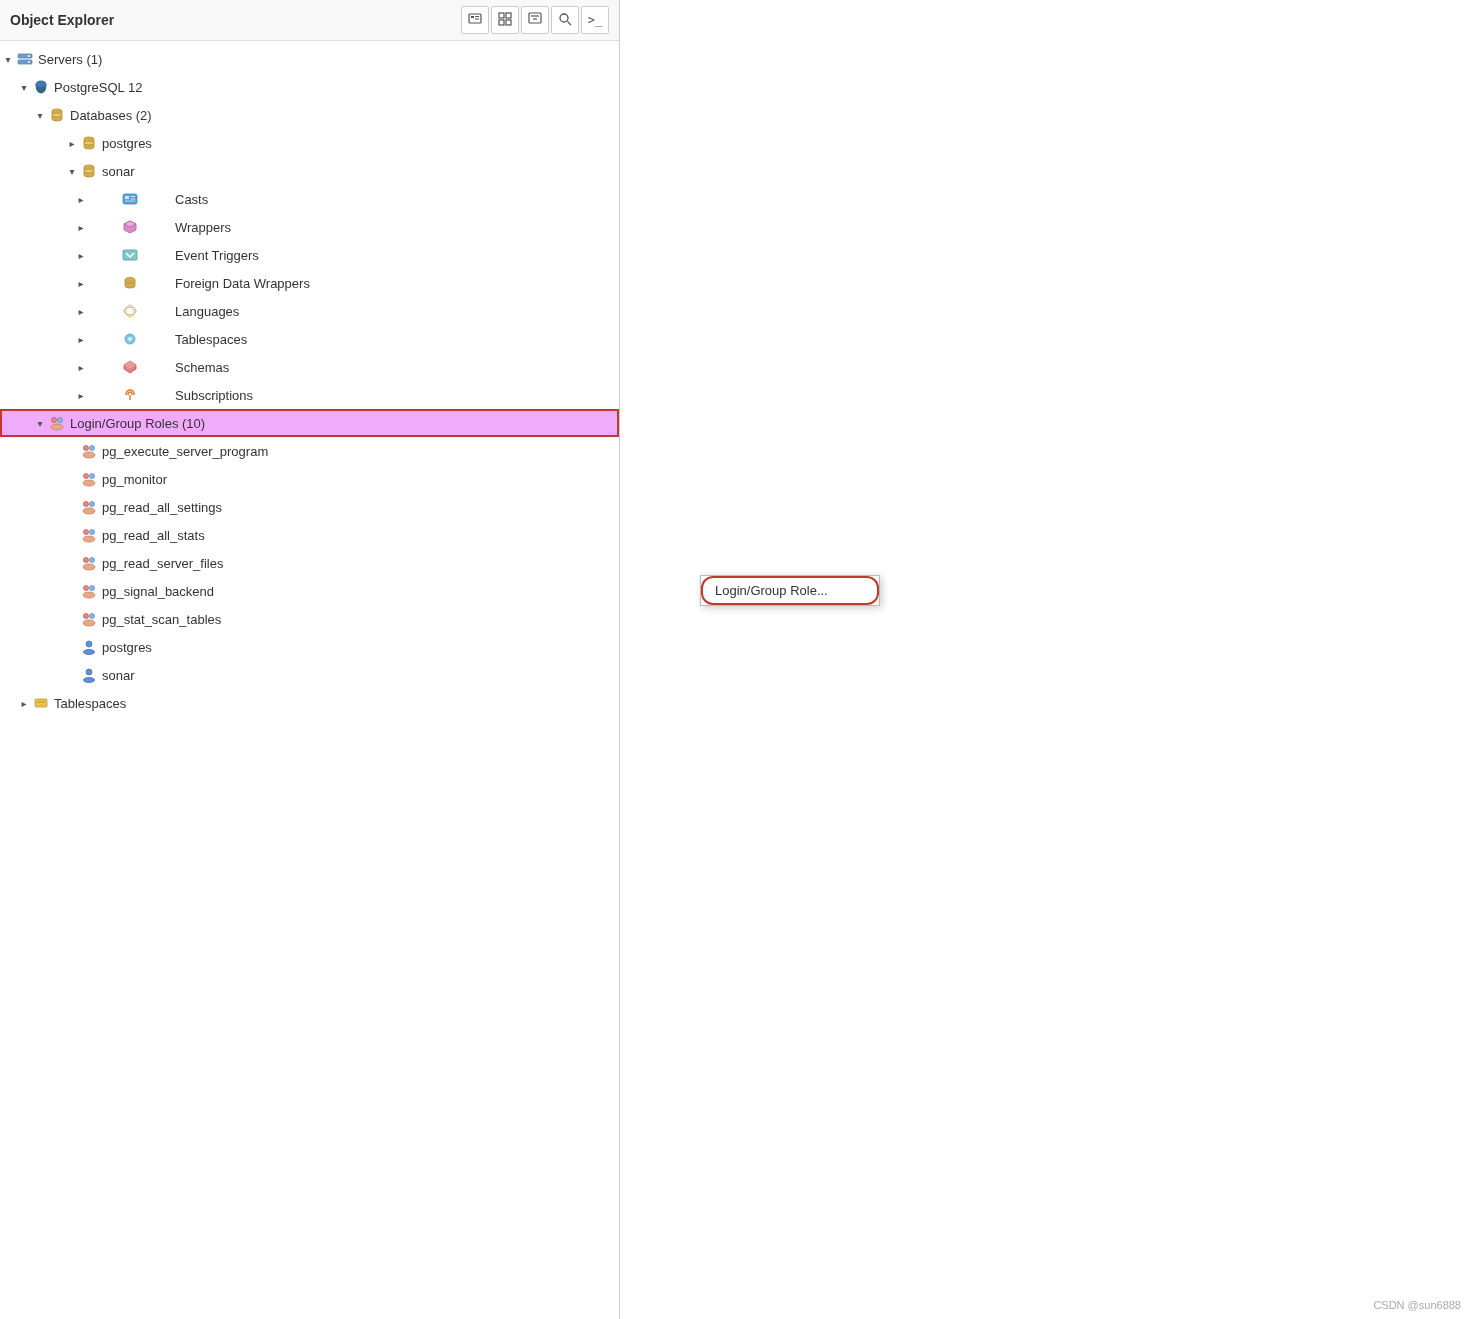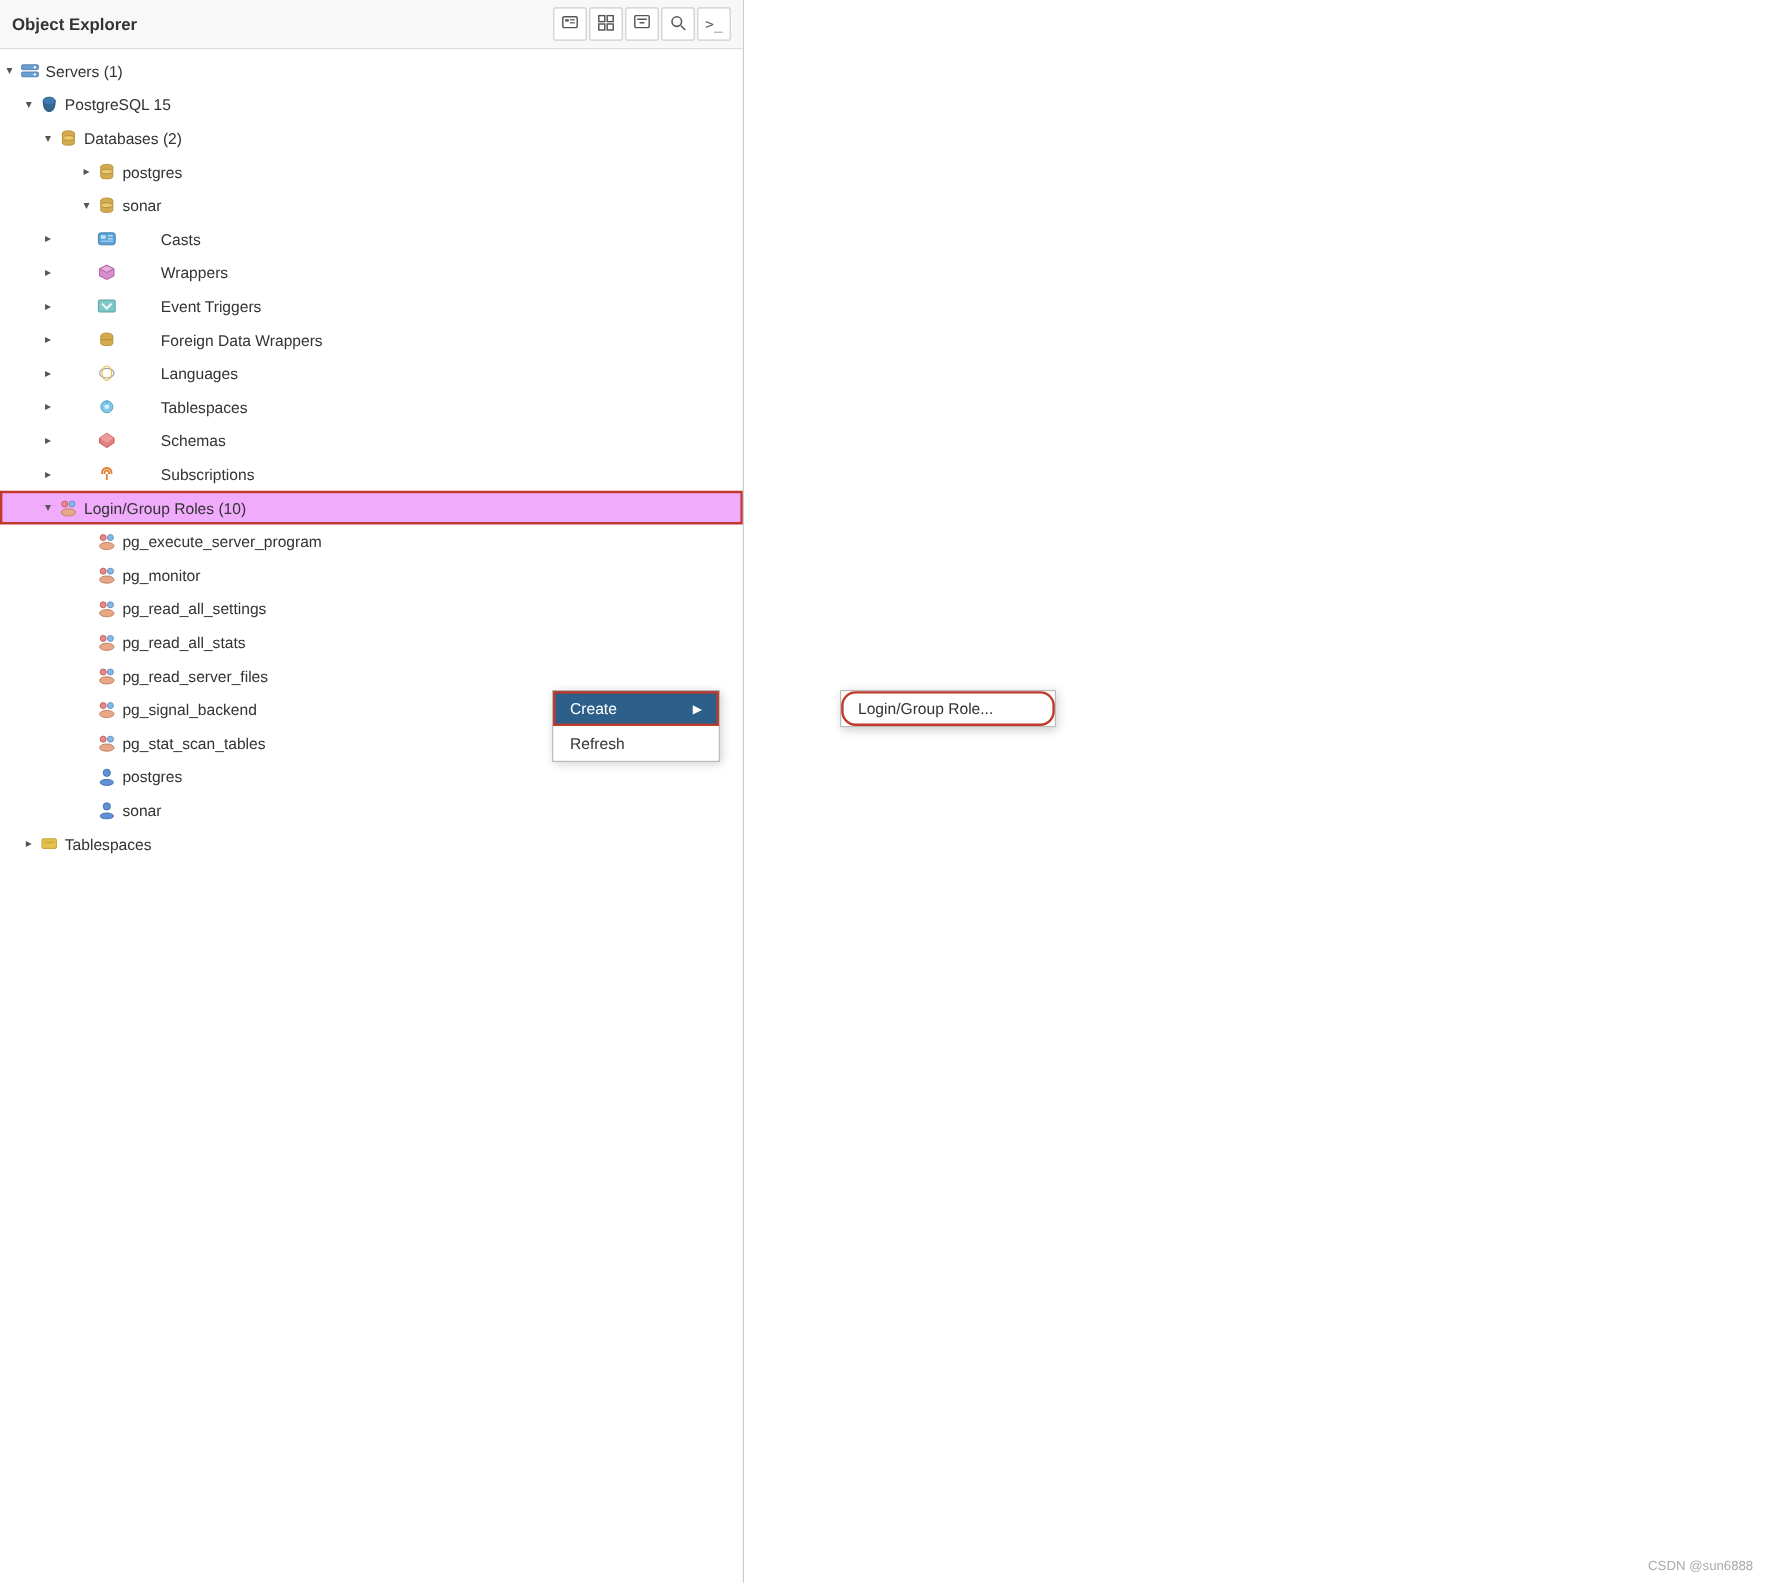--- a/index.html
+++ b/index.html
@@ -148,21 +148,21 @@
     .watermark {
       position: absolute;
       bottom: 8px;
       right: 12px;
       font-size: 11px;
       color: #aaa;
     }
     .indent-1 { padding-left: 16px; }
     .indent-2 { padding-left: 32px; }
     .indent-3 { padding-left: 64px; }
-    .indent-4 { padding-left: 32px; gap: 32px; }
+    .indent-4 { padding-left: 73px; gap: 32px; }
   </style>
 </head>
 <body>
 
 <div class="app-container">
   <div class="object-explorer">
 
     <div class="header">
       <span class="header-title">Object Explorer</span>
       <div class="header-actions">
@@ -226,21 +226,21 @@
 
       <div class="tree-item indent-1">
         <span class="expander open"></span>
         <span class="icon">
           <svg width="16" height="16" viewBox="0 0 16 16">
               <ellipse cx="8" cy="5" rx="5" ry="3" fill="#336791" stroke="#214f6e" stroke-width="0.8"></ellipse>
               <path d="M3 5 Q3 14 8 14 Q13 14 13 5" fill="#336791" stroke="#214f6e" stroke-width="0.8"></path>
               <ellipse cx="8" cy="5" rx="5" ry="3" fill="#4a90d9" opacity="0.5"></ellipse>
             </svg>
         </span>
-        <span class="label">PostgreSQL 15</span>
+        <span class="label">PostgreSQL 12</span>
       </div>
 
       <div class="tree-item indent-2">
         <span class="expander open"></span>
         <span class="icon">
           <svg width="16" height="16" viewBox="0 0 16 16">
               <ellipse cx="8" cy="4" rx="5" ry="2" fill="#d4aa50" stroke="#b8902f" stroke-width="0.8"></ellipse>
               <path d="M3 4 L3 12 Q3 14 8 14 Q13 14 13 12 L13 4" fill="#d4aa50" stroke="#b8902f" stroke-width="0.8"></path>
               <ellipse cx="8" cy="8" rx="5" ry="2" fill="#e8c870" stroke="#b8902f" stroke-width="0.8"></ellipse>
             </svg>
@@ -493,29 +493,20 @@
               <rect x="2" y="4" width="12" height="8" rx="1" fill="#e8c050" stroke="#c0a030" stroke-width="0.8"></rect>
               <rect x="4" y="6" width="8" height="2" fill="#c0a030" opacity="0.5"></rect>
             </svg>
         </span>
         <span class="label">Tablespaces</span>
       </div>
 
     </div>
   </div>
 
-  <div class="context-menu" style="position:absolute; top:575px; left:460px;">
-    <div class="context-menu-item active">
-      <span>Create</span>
-      <span class="chevron">▶</span>
-    </div>
-    <div class="context-menu-item">
-      <span>Refresh</span>
-    </div>
-  </div>
 
   <div class="submenu" style="position:absolute; top:575px; left:700px;">
     <div class="submenu-item outlined">
       <span>Login/Group Role...</span>
     </div>
   </div>
 
   <div class="watermark">
     <span>CSDN @sun6888</span>
   </div>

